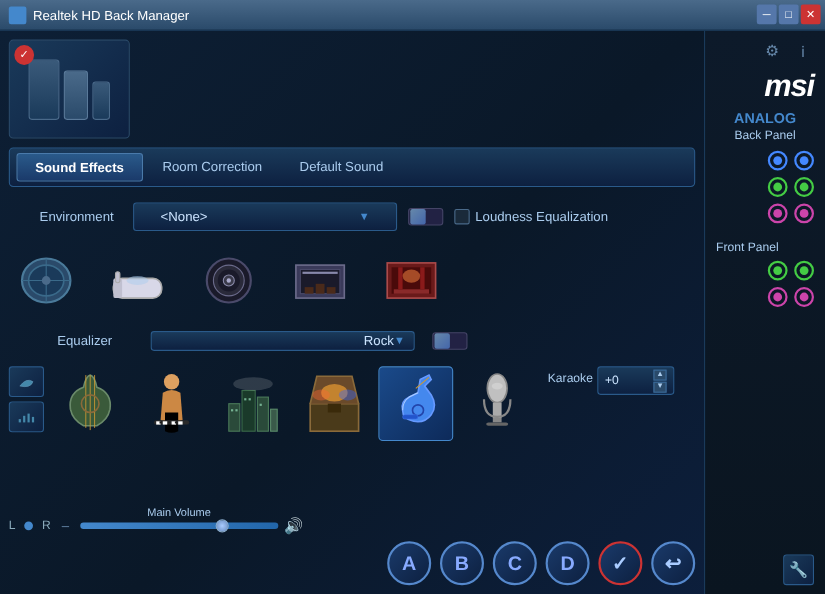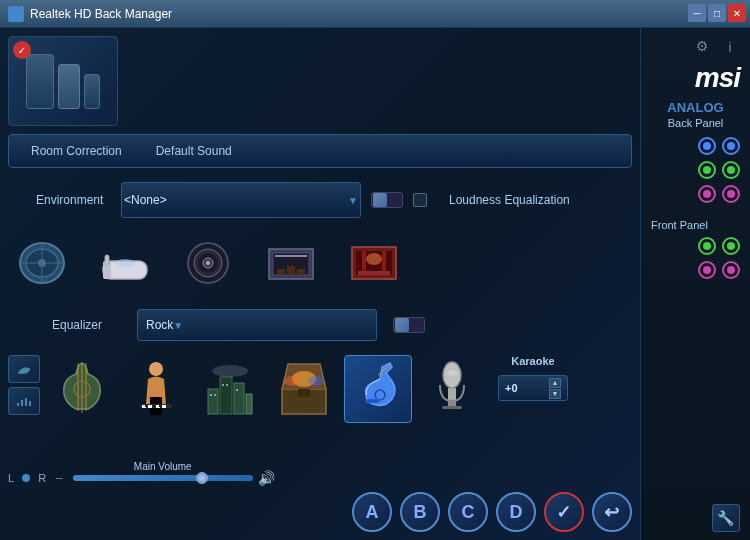--- a/index.html
+++ b/index.html
@@ -167,29 +167,29 @@
       padding: 4px 0;
       margin-left: 28px;
     }
     .env-label {
       color: #aaccee;
       font-size: 12px;
       width: 75px;
     }
     .dropdown {
       flex: 0 0 240px;
-      height: 36px;
+      height: 26px;
       background: linear-gradient(to bottom, #1a3a5a, #0d2040);
       border: 1px solid #2a5a8a;
       border-radius: 3px;
       color: #cce4ff;
       display: flex;
       align-items: center;
       justify-content: space-between;
-      padding: 0 2px;
+      padding: 0 24px;
       cursor: pointer;
     }
     .dropdown-arrow {
       color: #4488cc;
       font-size: 10px;
     }
     .toggle-switch {
       width: 32px;
       height: 16px;
       background: #224;
@@ -201,21 +201,21 @@
     .toggle-knob {
       width: 14px;
       height: 14px;
       background: linear-gradient(135deg, #6688aa, #4466aa);
       border-radius: 2px;
       margin: 1px;
     }
     .loudness-check {
       display: flex;
       align-items: center;
-      gap: 22px;
+      gap: 5px;
       color: #aaccee;
       font-size: 12px;
     }
     .checkbox {
       width: 14px;
       height: 14px;
       background: #1a2a3a;
       border: 1px solid #4a6a8a;
       border-radius: 2px;
     }
@@ -249,28 +249,28 @@
       padding: 4px 0;
       margin-left: 44px;
     }
     .eq-label {
       color: #aaccee;
       font-size: 12px;
       width: 75px;
     }
     .eq-dropdown {
       flex: 0 0 240px;
-      height: 32px;
+      height: 18px;
       background: linear-gradient(to bottom, #1a3a5a, #0d2040);
       border: 1px solid #2a5a8a;
       border-radius: 3px;
       color: #cce4ff;
       display: flex;
       align-items: center;
-      justify-content: flex-start;
+      justify-content: flex-end;
       padding: 0 8px;
       cursor: pointer;
     }
     .eq-icon {
       width: 68px;
       height: 68px;
       display: flex;
       align-items: center;
       justify-content: center;
       cursor: pointer;
@@ -298,25 +298,24 @@
       display: flex;
       align-items: center;
       justify-content: center;
       color: #6688aa;
       font-size: 9px;
     }
 
     
     .karaoke-control {
       display: flex;
-      flex-direction: column;
+      flex-direction: row;
       align-items: center;
       gap: 4px;
       margin-left: 8px;
-      font-weight: bold;
     }
     .karaoke-spinner {
       width: 70px;
       height: 26px;
       background: linear-gradient(to bottom, #1a3a5a, #0d2040);
       border: 1px solid #2a5a8a;
       border-radius: 3px;
       display: flex;
       align-items: center;
       justify-content: space-between;
@@ -561,20 +560,21 @@
         <div class="speaker-checkmark">✓</div>
         <div class="speaker-visual">
           <div class="speaker-sub"></div>
           <div class="speaker-main"></div>
           <div class="speaker-small"></div>
         </div>
       </div>
     </div>
 
     <div class="tabs-bar">
+      <div class="tab active">Sound Effects</div>
       <div class="tab">Room Correction</div>
       <div class="tab">Default Sound</div>
     </div>
 
     <div class="panel">
 
       <div class="env-row">
         <span class="env-label">Environment</span>
         <div class="dropdown">
           <span>&lt;None&gt;</span>

